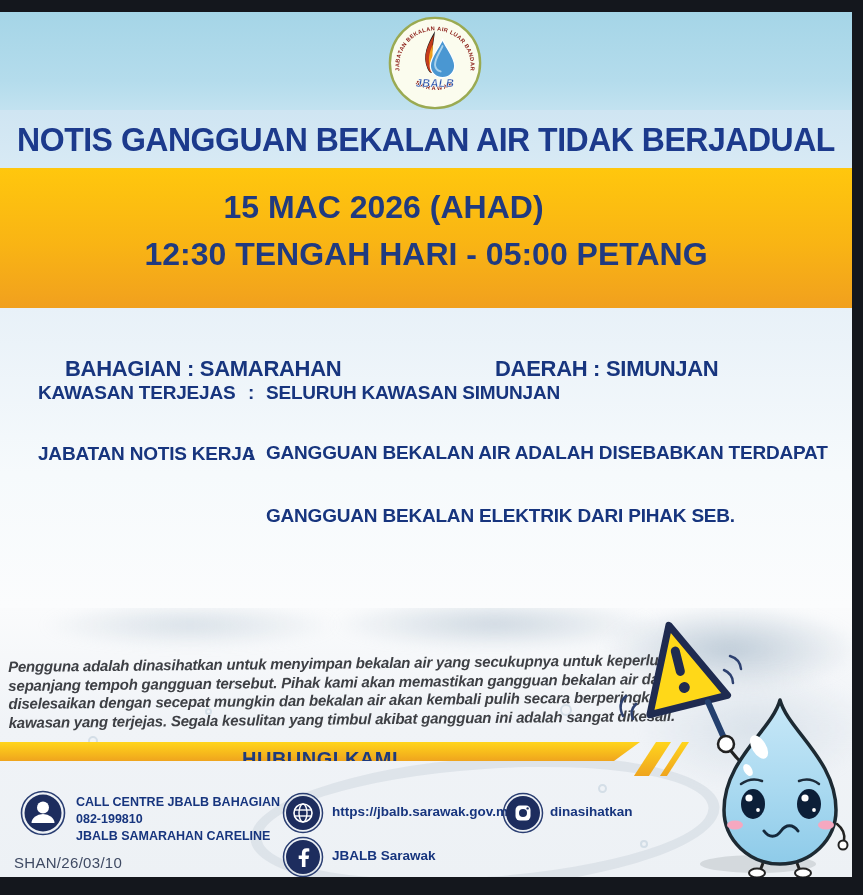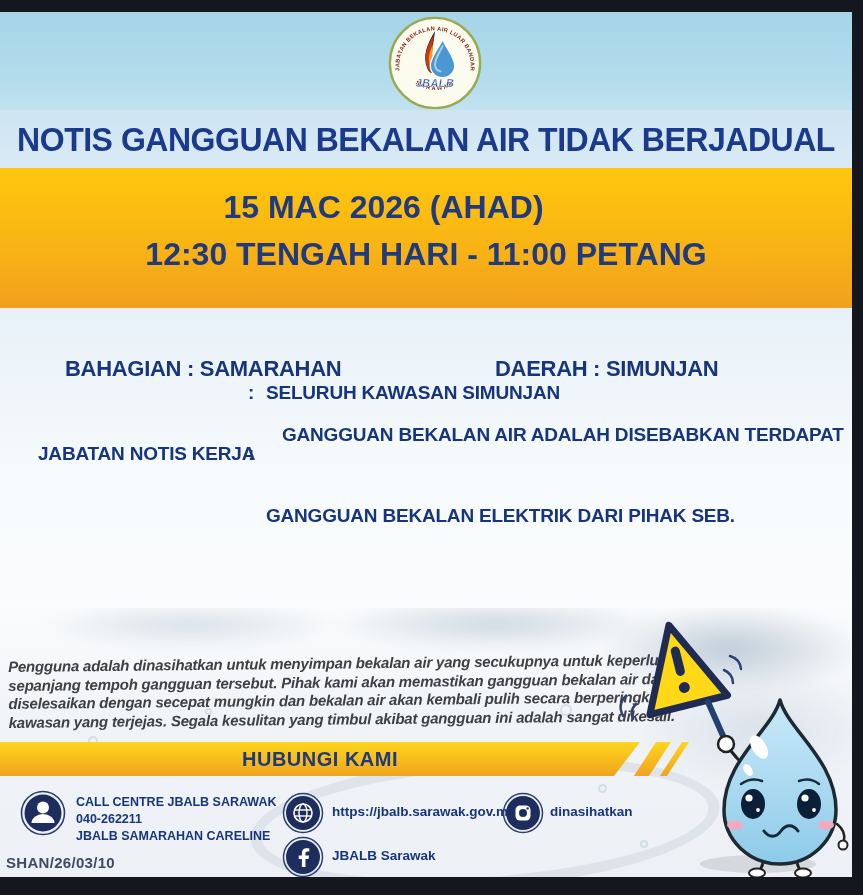--- a/index.html
+++ b/index.html
@@ -32,21 +32,21 @@
 
   
   .footer-area { left:0; top:608px; width:863px; height:269px; background:linear-gradient(180deg,#fafbfc 0%,#f0f3f7 45%,#edf1f5 100%); overflow:hidden; }
   .splash-blob { border-radius:50%; filter:blur(6px); }
   .droplet { border-radius:50%; border:2px solid rgba(150,175,195,0.30); }
   .swirl { border-radius:50%; border:11px solid rgba(165,178,192,0.22); transform:rotate(-4deg); }
 
   .advisory { left:8px; top:50px; transform:rotate(-0.6deg); transform-origin:left top; }
   .advisory div { white-space:nowrap; font-style:italic; font-weight:bold; font-size:15px; letter-spacing:-0.2px; line-height:18.5px; color:#3e4045; }
 
-  .contact-bar { left:0; top:134px; width:640px; height:34px;
+  .contact-bar { left:0; top:134px; width:640px; height:19px;
     background:linear-gradient(180deg,#ffd51d 0%,#f7bb1c 55%,#efa41e 100%);
     clip-path:polygon(0 0,100% 0,calc(100% - 26px) 100%,0 100%);
     text-align:center; line-height:34px; font-size:20px; font-weight:bold; color:#1e3a7d; letter-spacing:0.5px; }
   .bar-stripe { top:134px; height:34px; background:linear-gradient(180deg,#ffd51d,#efa41e); transform:skewX(-33deg); transform-origin:top left; }
 
   .contact-text { font-size:12.5px; font-weight:bold; color:#17357e; line-height:17px; }
   .link-text { font-size:13.5px; font-weight:bold; color:#17357e; }
   .ref-code { font-size:15px; color:#3f4a63; letter-spacing:0.3px; }
 
   .mascot-svg { left:612px; top:2px; width:248px; height:268px; z-index:3; }
@@ -75,32 +75,33 @@
     <path d="M58,25 C53,36 45,44 45,53 a13,12.5 0 0 0 26,0 C71,44 63,36 58,25 Z" fill="#4a97d2" stroke="#ffffff" stroke-width="1.4"></path>
     <path d="M58,32 C55,39 50,45 50,52 a8,8 0 0 0 6,7" fill="none" stroke="#bfe0f2" stroke-width="2" stroke-linecap="round" opacity="0.8"></path>
     <text x="50" y="75" text-anchor="middle" font-size="11.5" font-weight="bold" font-style="italic" fill="#2b53a8" stroke="#ffffff" stroke-width="0.35" letter-spacing="0.5">JBALB</text>
   </svg>
 
   <div class="abs title-strip"></div>
   <div class="abs main-title">NOTIS GANGGUAN BEKALAN AIR TIDAK BERJADUAL</div>
 
   <div class="abs date-band"></div>
   <div class="abs date-line">15 MAC 2026 (AHAD)</div>
-  <div class="abs time-line">12:30 TENGAH HARI - 11:00 PETANG</div>
+  <div class="abs time-line">12:30 TENGAH HARI - 05:00 PETANG</div>
 
   <div class="abs body-area"></div>
   <div class="abs nv row-loc" style="left:65px; top:320px;">BAHAGIAN : SAMARAHAN</div>
   <div class="abs nv row-loc" style="left:495px; top:320px;">DAERAH : SIMUNJAN</div>
 
+  <div class="abs nv row-det" style="left:38px;  top:382px;">KAWASAN TERJEJAS</div>
   <div class="abs nv row-det" style="left:248px; top:382px;">:</div>
   <div class="abs nv row-det" style="left:266px; top:382px;">SELURUH KAWASAN SIMUNJAN</div>
 
   <div class="abs nv row-det" style="left:38px;  top:443px;">JABATAN NOTIS KERJA</div>
   <div class="abs nv row-det" style="left:248px; top:443px;">:</div>
-  <div class="abs nv row-det" style="left:266px; top:424px;margin-left:16px;">GANGGUAN BEKALAN AIR ADALAH DISEBABKAN TERDAPAT</div>
+  <div class="abs nv row-det" style="left:266px; top:442px;">GANGGUAN BEKALAN AIR ADALAH DISEBABKAN TERDAPAT</div>
   <div class="abs nv row-det" style="left:266px; top:484px;margin-top:21px;">GANGGUAN BEKALAN ELEKTRIK DARI PIHAK SEB.</div>
 
   <div class="abs footer-area">
 
     <div class="abs splash-blob" style="left:40px; top:-6px; width:300px; height:46px; background:radial-gradient(ellipse at center, rgba(190,204,216,0.55), rgba(190,204,216,0) 70%);"></div>
     <div class="abs splash-blob" style="left:330px; top:-10px; width:330px; height:52px; background:radial-gradient(ellipse at center, rgba(178,194,208,0.6), rgba(178,194,208,0) 70%);"></div>
     <div class="abs splash-blob" style="left:600px; top:-4px; width:260px; height:90px; background:radial-gradient(ellipse at center, rgba(168,186,202,0.7), rgba(168,186,202,0) 70%);"></div>
     <div class="abs splash-blob" style="left:640px; top:60px; width:230px; height:120px; background:radial-gradient(ellipse at center, rgba(196,210,222,0.5), rgba(196,210,222,0) 72%);"></div>
     <div class="abs swirl" style="left:250px; top:150px; width:470px; height:130px;"></div>
     <div class="abs droplet" style="left:88px;  top:128px; width:10px; height:10px;"></div>
@@ -121,22 +122,22 @@
     <div class="abs bar-stripe" style="left:656px; width:15px;"></div>
     <div class="abs bar-stripe" style="left:682px; width:7px;"></div>
 
     <svg class="abs" style="left:20px; top:182px;" width="46" height="46" viewBox="0 0 46 46">
       <circle cx="23" cy="23" r="21.5" fill="none" stroke="#2a3e72" stroke-width="1.6"></circle>
       <circle cx="23" cy="23" r="18.5" fill="#1d2d5e"></circle>
       <circle cx="23" cy="17.5" r="6" fill="#ffffff"></circle>
       <path d="M11.5,33 a11.5,9 0 0 1 23,0 Z" fill="#ffffff"></path>
     </svg>
     <div class="abs" style="left:76px; top:186px;">
-      <div class="contact-text">CALL CENTRE JBALB SARAWAK</div>
-      <div class="contact-text">040-262211</div>
+      <div class="contact-text">CALL CENTRE JBALB BAHAGIAN</div>
+      <div class="contact-text">082-199810</div>
       <div class="contact-text">JBALB SAMARAHAN CARELINE</div>
     </div>
 
     <svg class="abs" style="left:282px; top:184px;" width="42" height="42" viewBox="0 0 42 42">
       <circle cx="21" cy="21" r="19.5" fill="none" stroke="#2a3e72" stroke-width="1.5"></circle>
       <circle cx="21" cy="21" r="17" fill="#1d2d5e"></circle>
       <circle cx="21" cy="21" r="9" fill="none" stroke="#ffffff" stroke-width="1.6"></circle>
       <ellipse cx="21" cy="21" rx="4" ry="9" fill="none" stroke="#ffffff" stroke-width="1.4"></ellipse>
       <line x1="12.5" y1="18" x2="29.5" y2="18" stroke="#ffffff" stroke-width="1.4"></line>
       <line x1="12.5" y1="24" x2="29.5" y2="24" stroke="#ffffff" stroke-width="1.4"></line>
@@ -152,21 +153,21 @@
     </svg>
     <div class="abs link-text" style="left:550px; top:196px;">dinasihatkan</div>
 
     <svg class="abs" style="left:282px; top:228px;" width="42" height="42" viewBox="0 0 42 42">
       <circle cx="21" cy="21" r="19.5" fill="none" stroke="#2a3e72" stroke-width="1.5"></circle>
       <circle cx="21" cy="21" r="17" fill="#1d2d5e"></circle>
       <path d="M23.5,31 v-8 h3 l0.6,-3.4 h-3.6 v-2.3 c0,-1.1 0.5,-1.9 2,-1.9 h1.8 v-3 c-0.7,-0.1 -1.8,-0.2 -2.8,-0.2 c-2.9,0 -4.6,1.7 -4.6,4.7 v2.7 h-3.2 v3.4 h3.2 v8 Z" fill="#ffffff"></path>
     </svg>
     <div class="abs link-text" style="left:332px; top:240px;">JBALB Sarawak</div>
 
-    <div class="abs ref-code" style="left:6px; top:246px;font-weight:bold;">SHAN/26/03/10</div>
+    <div class="abs ref-code" style="left:14px; top:246px;">SHAN/26/03/10</div>
 
     <svg class="abs mascot-svg" viewBox="0 0 248 268">
       <ellipse cx="146" cy="254" rx="58" ry="9" fill="#d4d9dd"></ellipse>
 
       <g transform="rotate(-14 68 60)">
         <path d="M68,14 L108,96 L28,96 Z" fill="#ffd818" stroke="#1f2b50" stroke-width="7" stroke-linejoin="round"></path>
         <rect x="63.5" y="36" width="9" height="30" rx="4.5" fill="#1f2b50"></rect>
         <circle cx="68" cy="78" r="5.5" fill="#1f2b50"></circle>
       </g>
       <path d="M14,86 q-9,8 -3,20" fill="none" stroke="#2e4170" stroke-width="2.5" stroke-linecap="round"></path>

